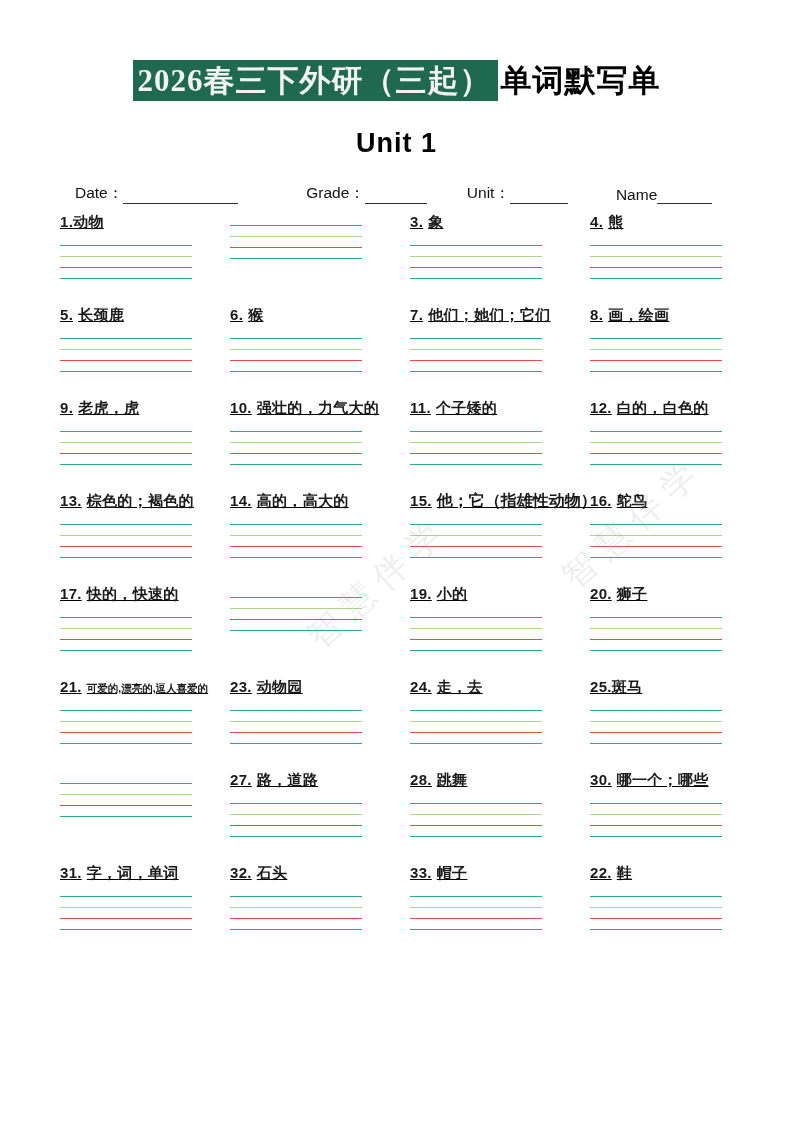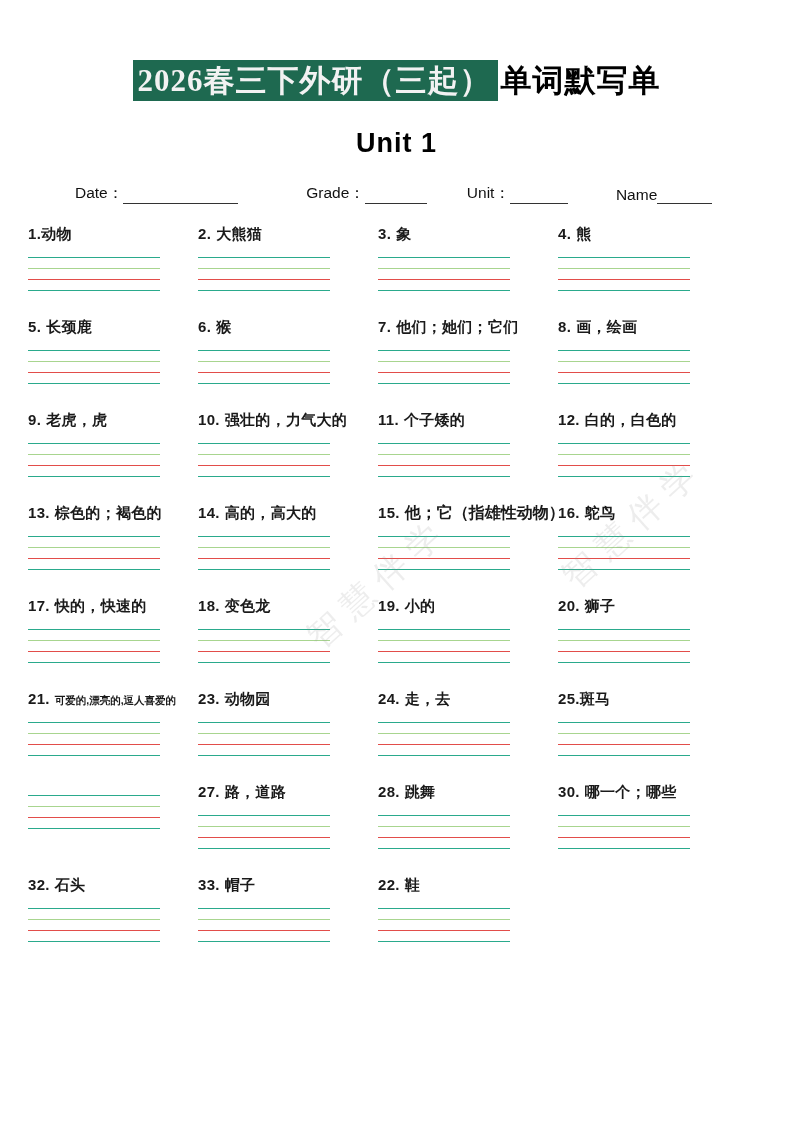--- a/index.html
+++ b/index.html
@@ -47,22 +47,23 @@
   .blank-grade { width:62px; }
   .blank-class { width:58px; }
   .blank-name  { width:55px; }
   .f2 { margin-left:68px; }
   .f3 { margin-left:40px; }
   .f4 { margin-left:48px; }
   
   .grid {
     display:grid;
     grid-template-columns:170px 180px 180px 152px;
-    padding-left:28px;
-    margin-top:20px;
+    padding-left:60px;
+    margin-top:8px;
+    text-decoration:underline;
   }
   .cell { height:93px; }
   .word-label {
     font-size:15px; font-weight:600; color:#1a1a1a;
     height:20px; line-height:20px;
     white-space:nowrap;
     letter-spacing:0.3px;
   }
   .num.sp { margin-right:5px; }
   .txt.s  { font-size:16px; letter-spacing:0; }
@@ -125,23 +126,20 @@
     </div>
     <div class="lines">
           <div style="border-top-color: rgb(42, 170, 140);"></div>
           <div style="border-top-color: rgb(168, 213, 143);"></div>
           <div style="border-top-color: rgb(226, 77, 74);"></div>
           <div style="border-top-color: rgb(42, 170, 140);"></div>
         </div>
   </div>
 
   <div class="cell">
-    <div class="word-label">
-      <span class="num sp">2.</span><span class="txt">大熊猫</span>
-    </div>
     <div class="lines">
           <div style="border-top-color: rgb(42, 170, 140);"></div>
           <div style="border-top-color: rgb(168, 213, 143);"></div>
           <div style="border-top-color: rgb(226, 77, 74);"></div>
           <div style="border-top-color: rgb(42, 170, 140);"></div>
         </div>
   </div>
 
   <div class="cell">
     <div class="word-label">
@@ -317,23 +315,20 @@
     </div>
     <div class="lines">
           <div style="border-top-color: rgb(42, 170, 140);"></div>
           <div style="border-top-color: rgb(168, 213, 143);"></div>
           <div style="border-top-color: rgb(226, 77, 74);"></div>
           <div style="border-top-color: rgb(42, 170, 140);"></div>
         </div>
   </div>
 
   <div class="cell">
-    <div class="word-label">
-      <span class="num sp">18.</span><span class="txt">变色龙</span>
-    </div>
     <div class="lines">
           <div style="border-top-color: rgb(42, 170, 140);"></div>
           <div style="border-top-color: rgb(168, 213, 143);"></div>
           <div style="border-top-color: rgb(226, 77, 74);"></div>
           <div style="border-top-color: rgb(42, 170, 140);"></div>
         </div>
   </div>
 
   <div class="cell">
     <div class="word-label">
@@ -447,20 +442,31 @@
       <span class="num sp">30.</span><span class="txt">哪一个；哪些</span>
     </div>
     <div class="lines">
           <div style="border-top-color: rgb(42, 170, 140);"></div>
           <div style="border-top-color: rgb(168, 213, 143);"></div>
           <div style="border-top-color: rgb(226, 77, 74);"></div>
           <div style="border-top-color: rgb(42, 170, 140);"></div>
         </div>
   </div>
 
+  <div class="cell">
+    <div class="word-label">
+      <span class="num sp">31.</span><span class="txt">字，词，单词</span>
+    </div>
+    <div class="lines">
+          <div style="border-top-color: rgb(42, 170, 140);"></div>
+          <div style="border-top-color: rgb(168, 213, 143);"></div>
+          <div style="border-top-color: rgb(226, 77, 74);"></div>
+          <div style="border-top-color: rgb(42, 170, 140);"></div>
+        </div>
+  </div>
 
   <div class="cell">
     <div class="word-label">
       <span class="num sp">32.</span><span class="txt">石头</span>
     </div>
     <div class="lines">
           <div style="border-top-color: rgb(42, 170, 140);"></div>
           <div style="border-top-color: rgb(168, 213, 143);"></div>
           <div style="border-top-color: rgb(226, 77, 74);"></div>
           <div style="border-top-color: rgb(42, 170, 140);"></div>

